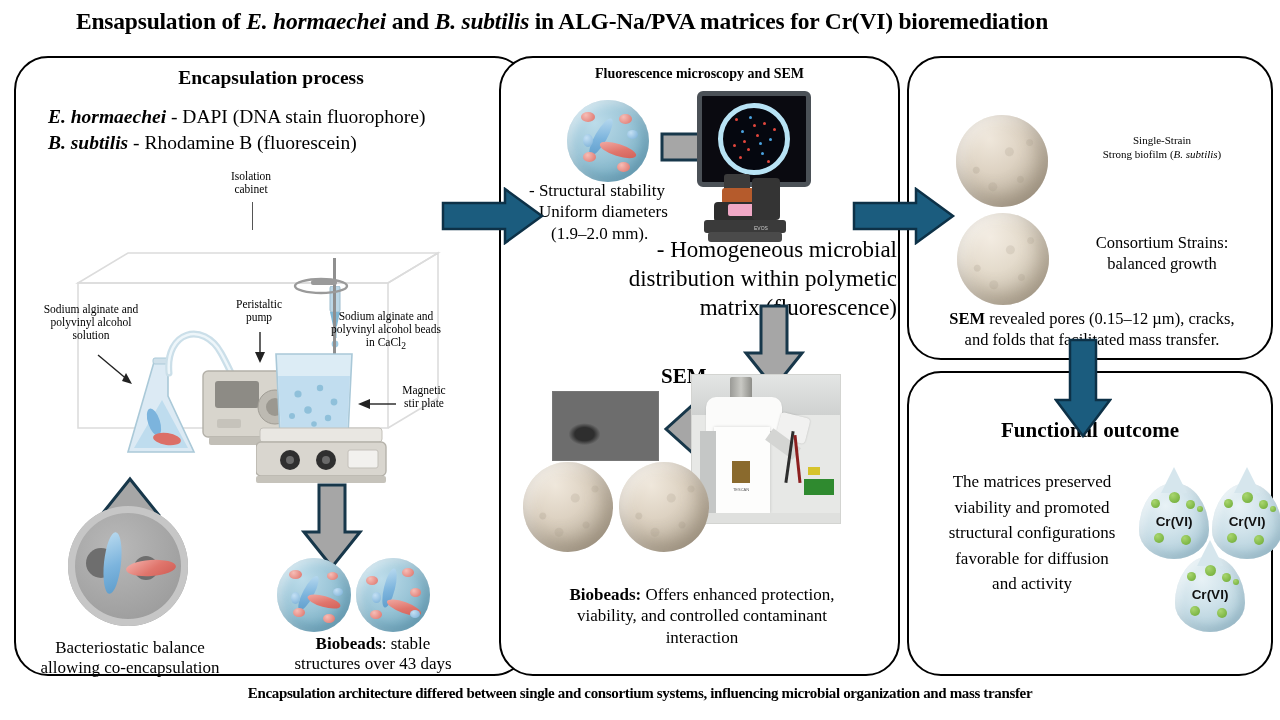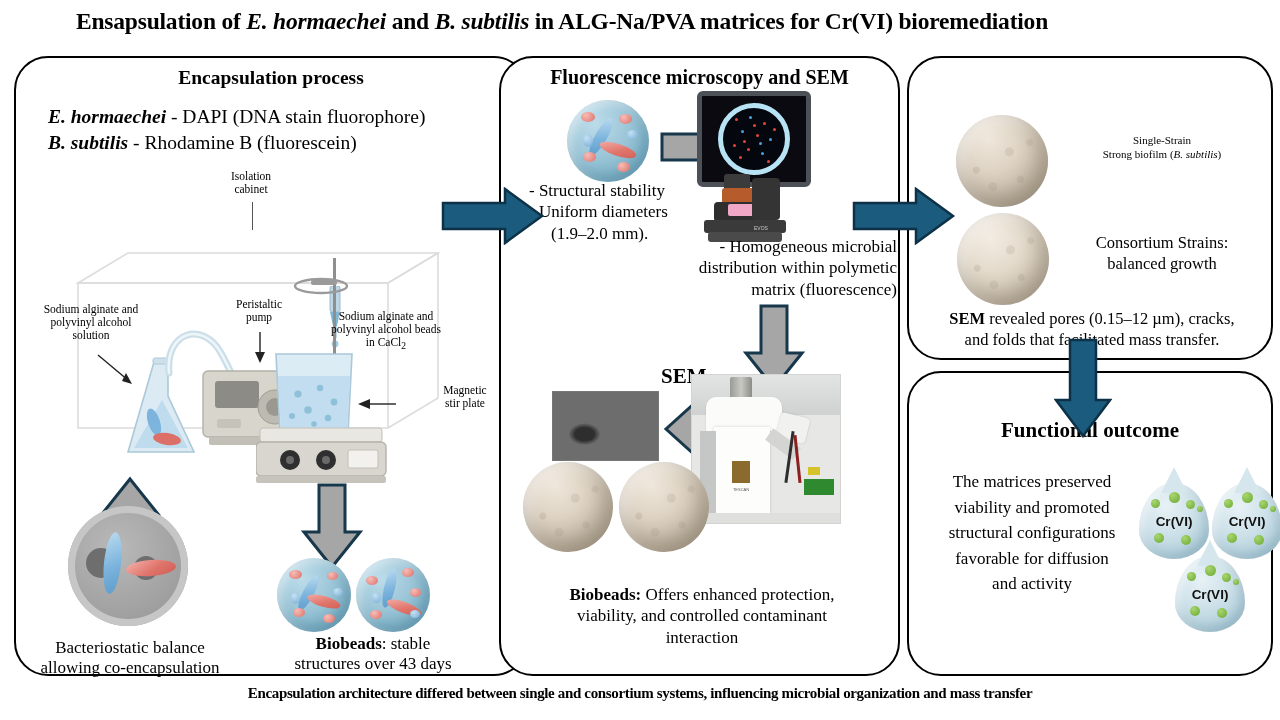--- a/index.html
+++ b/index.html
@@ -46,21 +46,21 @@
   #panel-left{left:14px;top:56px;width:514px;height:620px;}
   #panel-mid{left:499px;top:56px;width:401px;height:620px;}
   #panel-tr{left:907px;top:56px;width:366px;height:304px;}
   #panel-br{left:907px;top:371px;width:366px;height:305px;}
 
   .panel-title{
     text-align:center;font-weight:bold;
     font-size:19.5px;line-height:1.12;
     margin-top:9px;
   }
-  #panel-mid .panel-title{font-size:20px;margin-top:8px;}
+  #panel-mid .panel-title{font-size:14px;margin-top:8px;}
   #panel-tr .panel-title{font-size:19px;margin-top:8px;}
 
   
   .species-lines{
     position:absolute;left:32px;top:46px;
     font-size:19.5px;line-height:1.35;
   }
   .species-lines b{font-weight:bold;font-style:italic;}
 
   .lbl{position:absolute;text-align:center;line-height:1.12;}
@@ -245,21 +245,21 @@
       <path d="M10,26 L82,26 L79,82 L13,82 Z" fill="#bedcee" opacity=".9"></path>
       <circle cx="30" cy="44" r="3.6" fill="#8fc0da"></circle>
         <circle cx="52" cy="38" r="3.2" fill="#8fc0da"></circle>
       <circle cx="66" cy="52" r="3.4" fill="#8fc0da"></circle>
         <circle cx="40" cy="60" r="3.8" fill="#8fc0da"></circle>
       <circle cx="60" cy="68" r="3.2" fill="#8fc0da"></circle>
         <circle cx="24" cy="66" r="3" fill="#8fc0da"></circle>
       <circle cx="46" cy="74" r="2.8" fill="#8fc0da"></circle>
     </svg>
 
-    <div class="lbl lbl-sm" style="left:368px;top:326px;width:80px;margin-left:41px;">
+    <div class="lbl lbl-sm" style="left:368px;top:326px;width:80px;">
       <span>Magnetic</span><br>
       <span>stir plate</span>
     </div>
     <svg width="44" height="22" style="position:absolute;left:338px;top:336px;">
       <line x1="42" y1="10" x2="12" y2="10" stroke="#222" stroke-width="1.4"></line>
       <polygon points="4,10 16,5 16,15" fill="#222"></polygon>
     </svg>
     <svg width="140" height="70" style="position:absolute;left:240px;top:368px;">
       <rect x="4" y="2" width="122" height="14" rx="3" fill="#e9e7e2" stroke="#c3c0b9"></rect>
       <rect x="0" y="16" width="130" height="34" rx="5" fill="#d9d6cf" stroke="#b5b2aa" stroke-width="1.4"></rect>
@@ -371,21 +371,21 @@
       <rect x="14" y="58" width="74" height="10" rx="3" fill="#4a4a4a"></rect>
       <rect x="58" y="4" width="28" height="42" rx="4" fill="#343434"></rect>
       <text x="60" y="56" font-size="5" fill="#c9c9c9" font-family="Liberation Sans, sans-serif">EVOS</text>
     </svg>
 
     <div style="position:absolute;left:28px;top:122px;font-size:17px;line-height:1.25;">
       <div>- Structural stability</div>
       <div>- Uniform diameters</div>
       <div style="padding-left:22px;">(1.9–2.0 mm).</div>
     </div>
-    <div style="position:absolute;left:56px;top:178px;width:340px;font-size:17px;line-height:1.25;text-align:right;padding-right:30px;">
+    <div style="position:absolute;left:56px;top:178px;width:340px;font-size:23px;line-height:1.25;text-align:right;padding-right:30px;">
       <div>- Homogeneous microbial</div>
       <div>distribution within polymetic</div>
       <div>matrix (fluorescence)</div>
     </div>
 
     <div class="arrow" style="left:242px;top:245px;">
       <svg width="62" height="88" viewBox="0 0 62 88">
         <polygon points="31,85 59,50 44,50 44,3 18,3 18,50 3,50" fill="#a6a6a6" stroke="#17374a" stroke-width="3"></polygon>
       </svg>
     </div>

